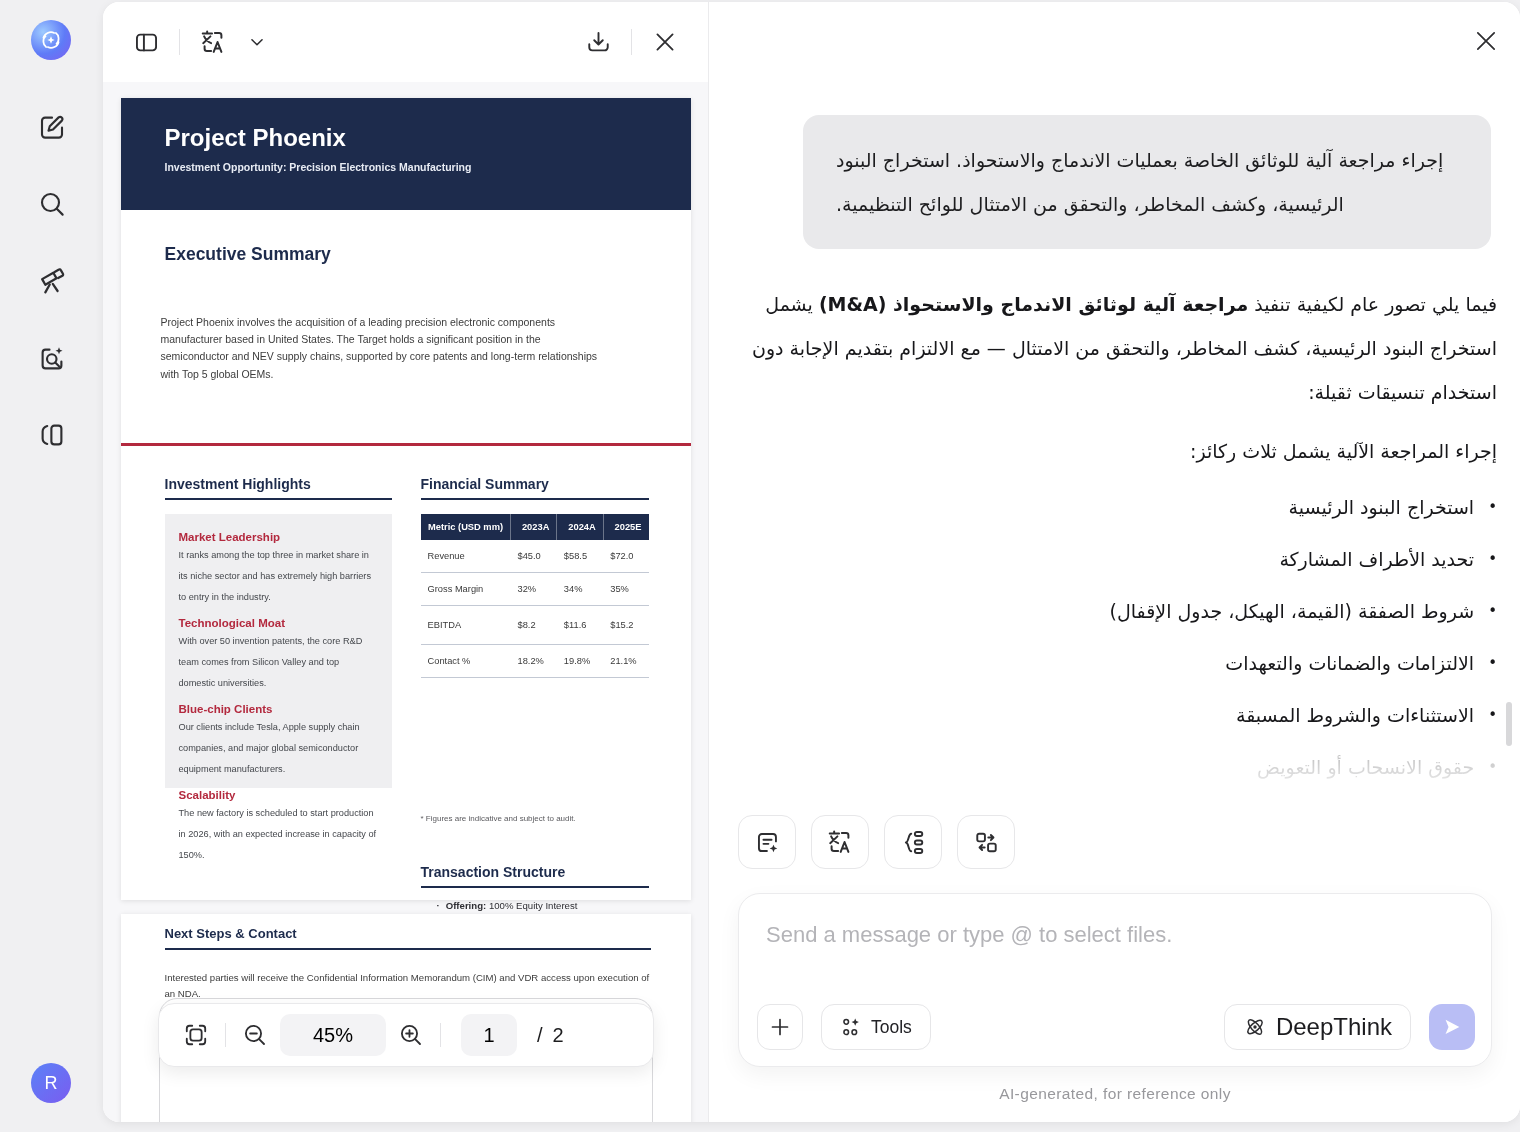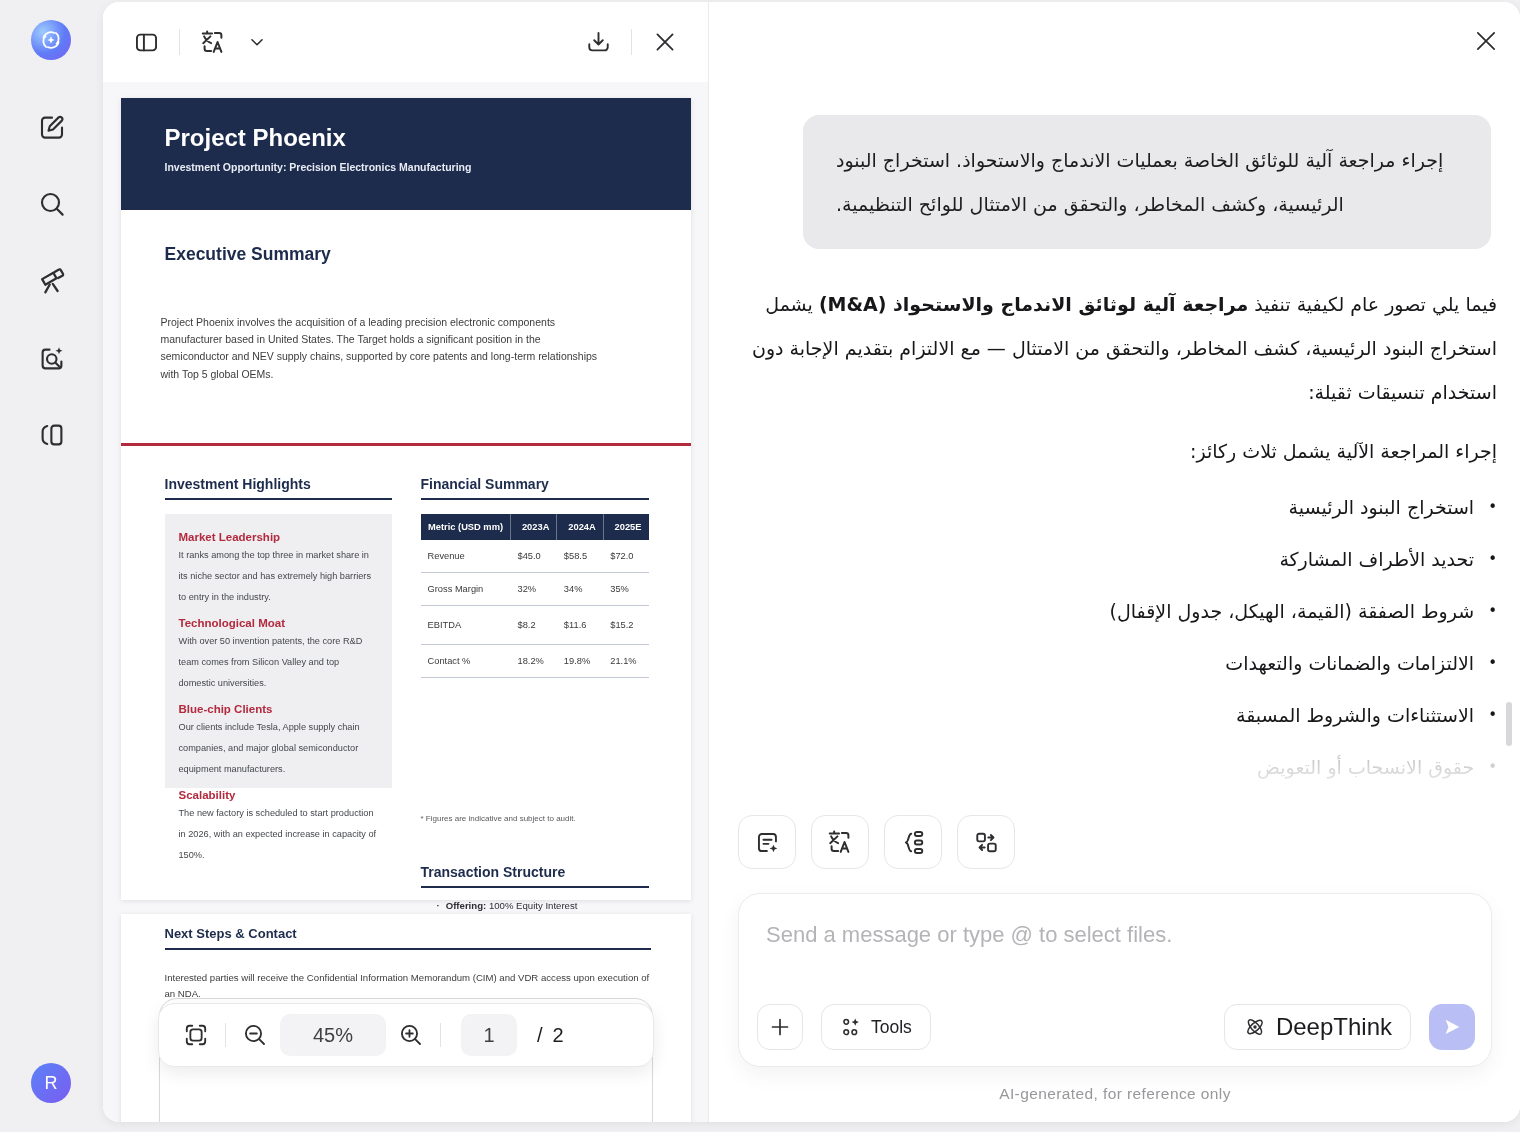--- a/index.html
+++ b/index.html
@@ -51,21 +51,21 @@
   .tx-list li::before { content:"·"; font-weight:bold; margin-right:6px; }
   .p2-body { position:absolute; left:44px; top:56px; width:486px; font-size:9.6px; line-height:15.5px; color:#3c3c3c; }
   .p2-box { position:absolute; left:38px; top:84px; width:494px; height:200px; border:1px solid #d8d8db; border-radius:18px; }
 
   .zoombar { position:absolute; left:55px; top:1001px; width:496px; height:64px; background:#fff; z-index:8;
              border:1px solid #e9e9eb; border-radius:16px; box-shadow:0 6px 18px rgba(0,0,0,.08);
              display:flex; align-items:center; padding:0 22px; }
   .zdiv { width:1px; height:24px; background:#e3e3e6; margin:0 14px; }
   .zbtn { width:30px; height:30px; display:flex; align-items:center; justify-content:center; cursor:pointer; }
   .zpill { background:#f3f3f5; border-radius:10px; height:42px; display:flex; align-items:center; justify-content:center;
-           font-size:20px; color:#404040; }
+           font-size:20px; color:#000000; }
   .zoom-pill { width:106px; margin:0 10px; }
   .page-pill { width:56px; margin:0 10px 0 6px; }
   .zslash { font-size:20px; color:#1d1d1f; margin:0 10px; }
 
   
   .chat { position:absolute; left:607px; top:0; right:0; height:1120px; background:#fff; }
   .chat-close { position:absolute; right:19px; top:24px; width:30px; height:30px; display:flex; align-items:center; justify-content:center; cursor:pointer; }
   .bubble { position:absolute; right:29px; top:113px; width:688px; background:#e9e9eb; border-radius:16px;
             padding:23px 33px; direction:rtl; text-align:left; font-size:19px; line-height:44px; color:#1d1d1f;
             font-family:"DejaVu Sans", sans-serif; }

